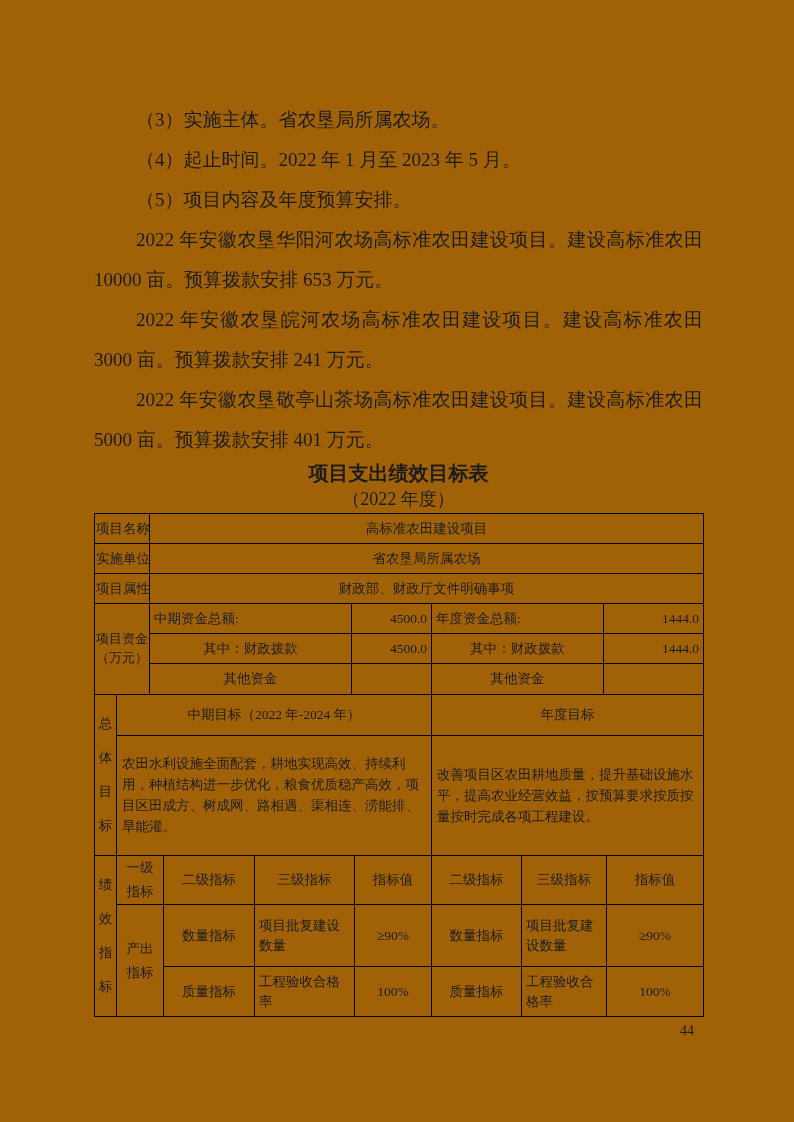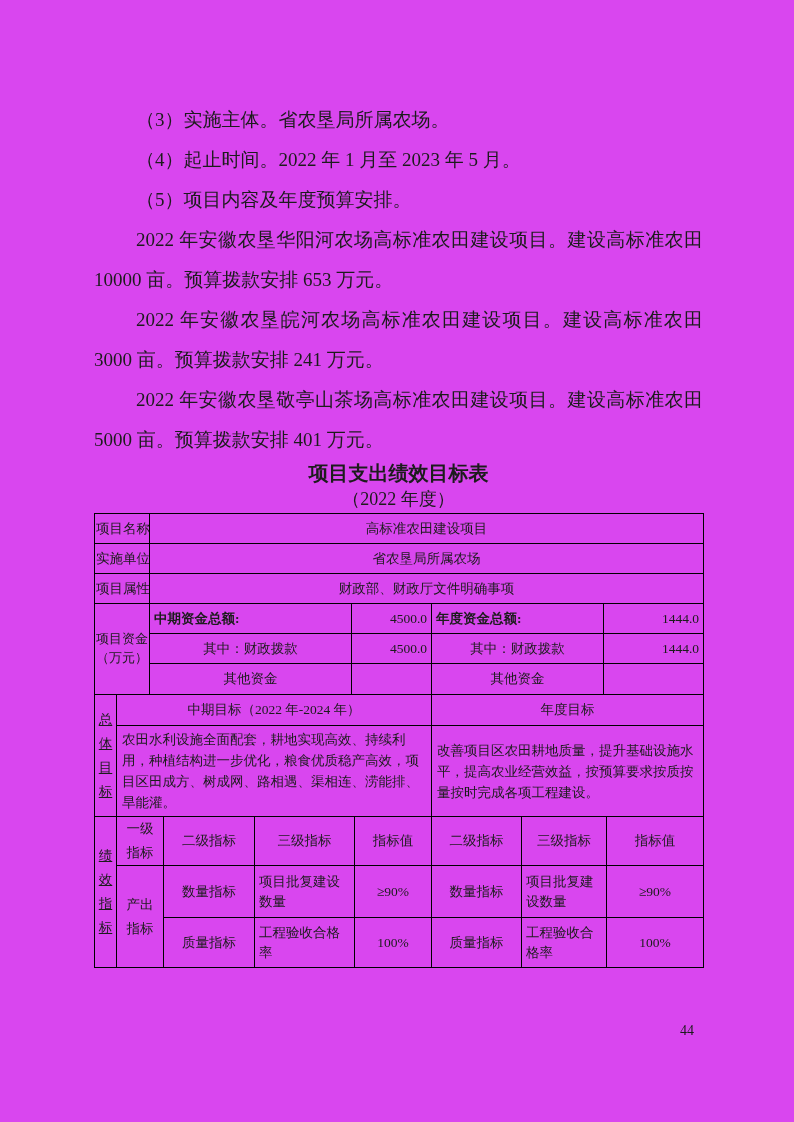--- a/index.html
+++ b/index.html
@@ -1,20 +1,20 @@
 <!DOCTYPE html>
 <html><head>
 <meta charset="utf-8">
 <style>
   html,body { margin:0; padding:0; background:#e8e8e8; }
   .page {
     position:relative;
     width:794px; height:1122px;
     margin:0 auto;
-    background:#d946ef;
+    background:#a16207;
     font-family:"Liberation Serif", serif;
     color:#1c1c1c;
     overflow:hidden;
   }
   .content {
     position:absolute;
     left:94px; top:100px;
     width:609px;
   }
   p.body-para {
@@ -46,30 +46,29 @@
   }
   table.t + table.t { margin-top:-1px; }
   .t td {
     border:1px solid #000;
     padding:2px 4px;
     text-align:center;
     vertical-align:middle;
     line-height:1.45;
     overflow:hidden;
   }
-  td.al { text-align:left;font-weight:bold; }
+  td.al { text-align:left; }
   td.ar { text-align:right; }
   td.nw { white-space:nowrap; padding:2px 1px; }
   td.wrap { word-break:break-all; text-align:left; }
   td.vert {
-    padding:0 2px;
+    padding:12px 2px;
     word-break:break-all;
-    line-height:24px;
-    text-align:center;
-    text-decoration:underline;
+    line-height:34px;
+    text-align:center;
   }
   td.lvl1 {
     padding:0 3px;
     word-break:break-all;
     line-height:24px;
     text-align:center;
   }
   td.goal-text {
     text-align:left;
     padding:3px 5px;

